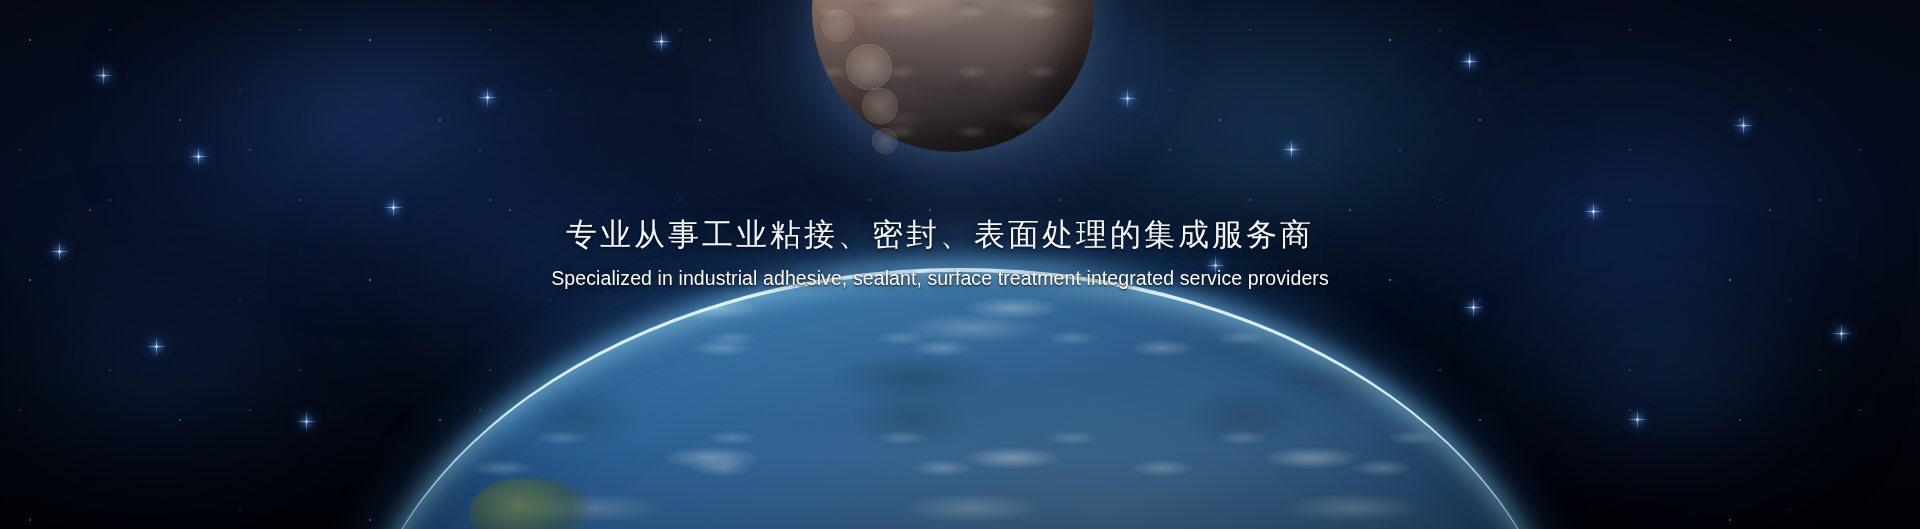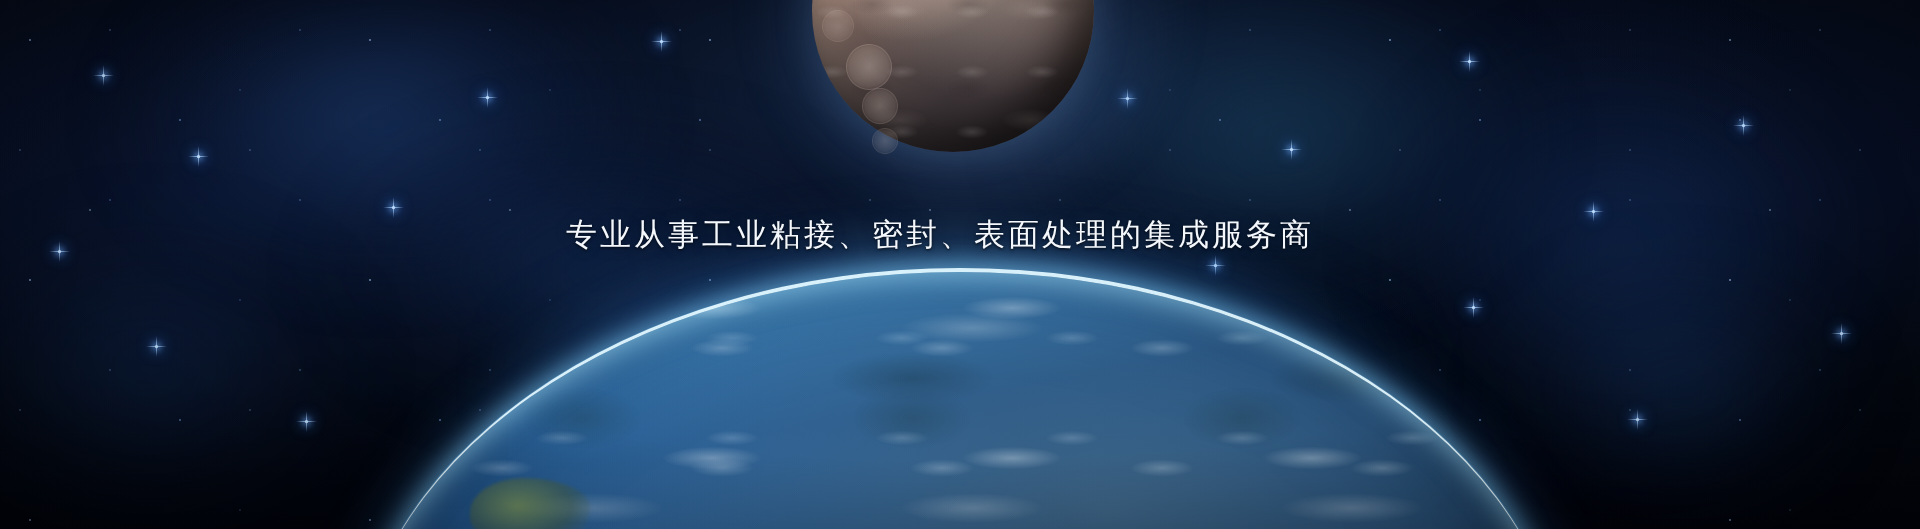--- a/index.html
+++ b/index.html
@@ -292,15 +292,16 @@
     <div class="earth-clouds"></div>
 
   </div>
   <div class="earth-limb"></div>
   <div class="landmass"></div>
 
   <div class="vignette"></div>
 
   <div class="hero-text">
     <div class="hero-headline">专业从事工业粘接、密封、表面处理的集成服务商</div>
+    <div class="hero-subtitle">Specialized in industrial adhesive, sealant, surface treatment integrated service providers</div>
   </div>
 
 </div>
 
 </body></html>

